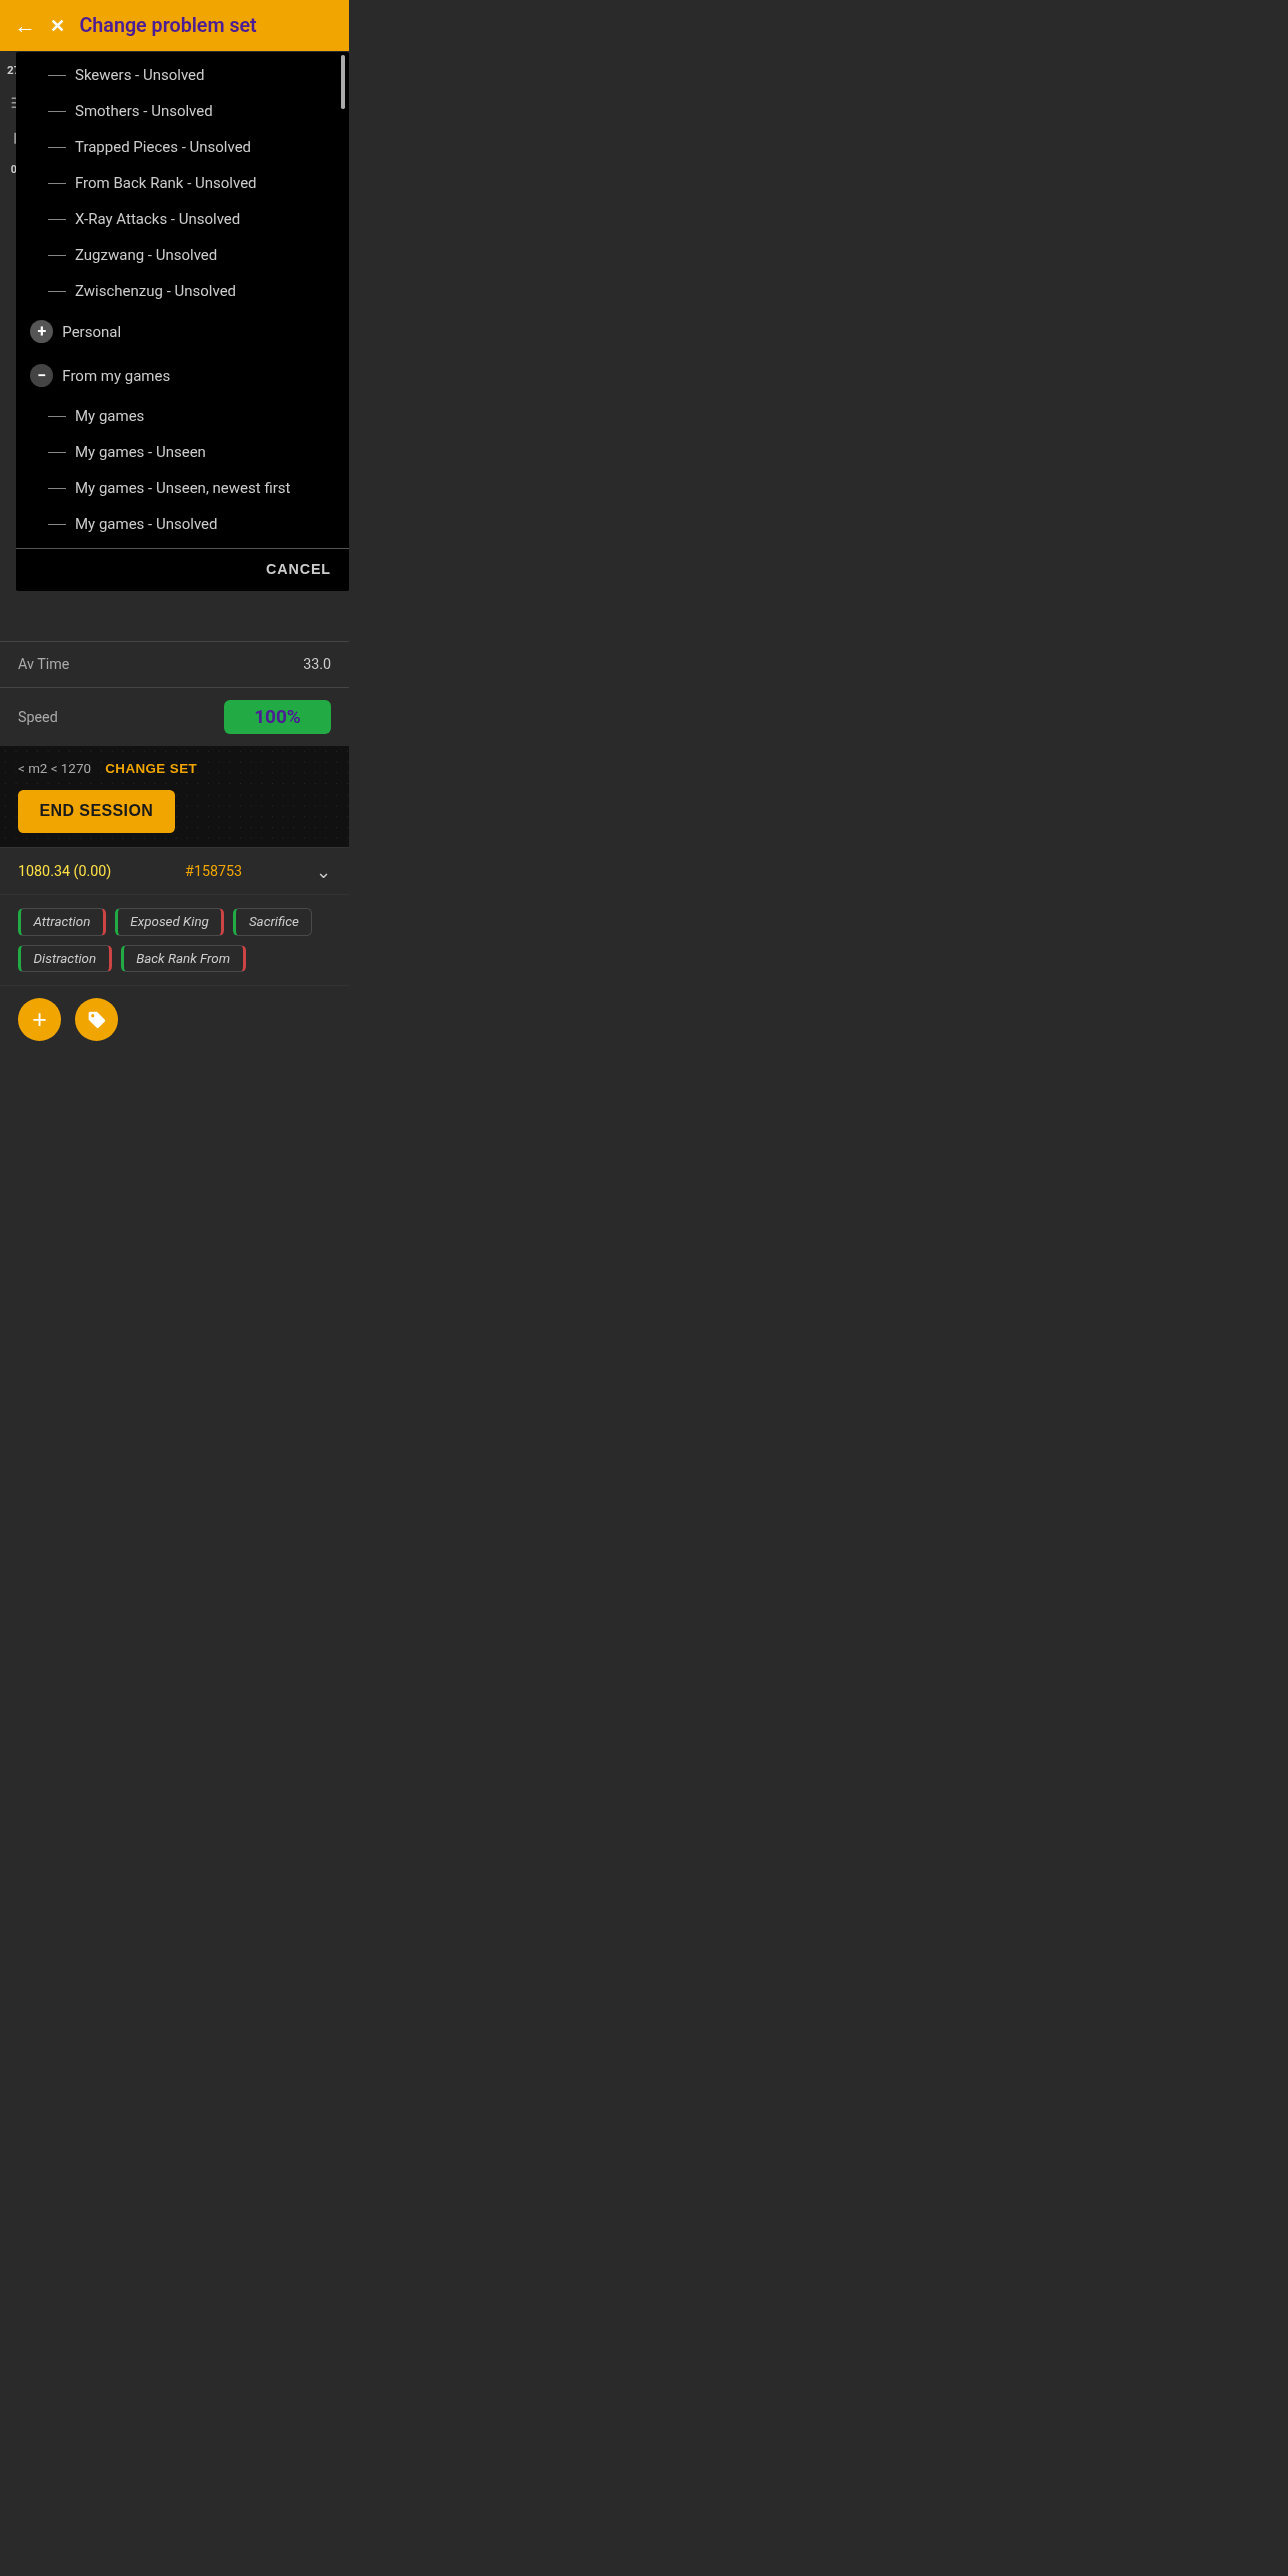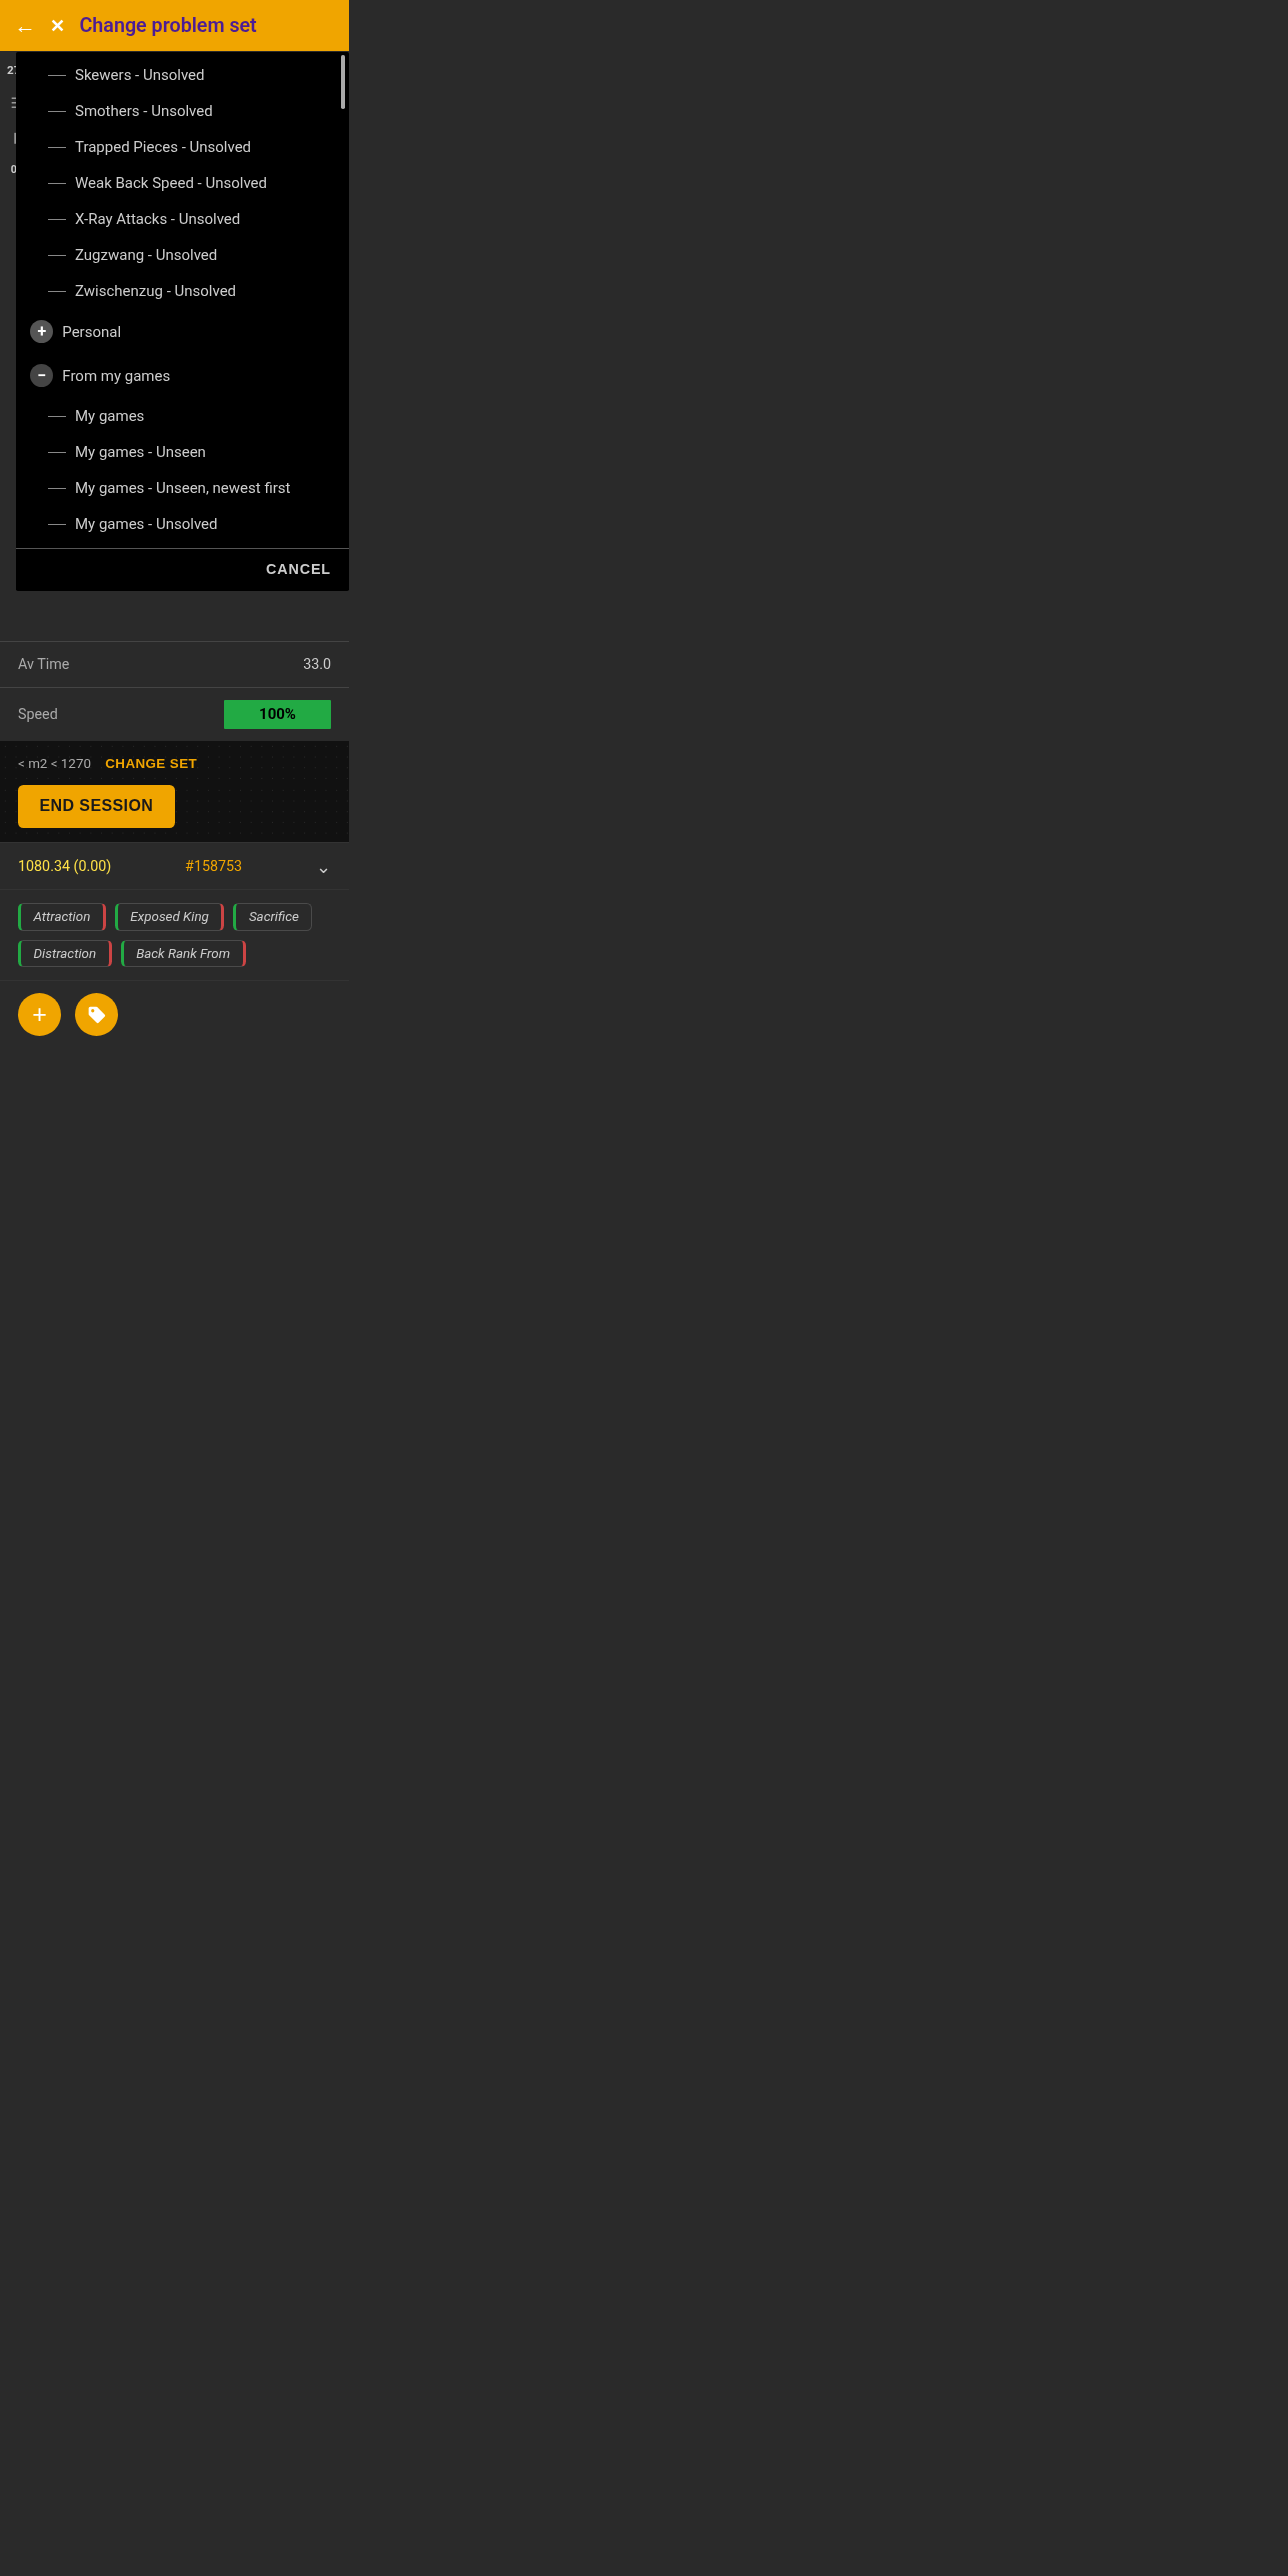--- a/index.html
+++ b/index.html
@@ -176,24 +176,24 @@
       align-items: center;
       border-top: 0.9px solid #444;
       gap: 30px;
     }
     .speed-label {
       color: #aaa;
       font-size: 14.3px;
     }
     .speed-bar {
       background: #22aa44;
-      border-radius: 1px;
+      border-radius: 6px;
       padding: 5.4px 18px;
-      color: #000000;
-      font-size: 15px;
+      color: #4c1d95;
+      font-size: 19px;
       font-weight: bold;
       min-width: 107px;
       text-align: center;
     }
 
     
     .dot-section {
       background-color: #111;
       background-image: radial-gradient(circle, #2a2a2a 0.9px, transparent 0.9px);
       background-size: 10.7px 10.7px;
@@ -348,21 +348,21 @@
     <div class="menu-item child">
       <span class="tree-line"></span>
       <span class="menu-item-label">Smothers - Unsolved</span>
     </div>
     <div class="menu-item child">
       <span class="tree-line"></span>
       <span class="menu-item-label">Trapped Pieces - Unsolved</span>
     </div>
     <div class="menu-item child">
       <span class="tree-line"></span>
-      <span class="menu-item-label">Weak Back Speed - Unsolved</span>
+      <span class="menu-item-label">From Back Rank - Unsolved</span>
     </div>
     <div class="menu-item child">
       <span class="tree-line"></span>
       <span class="menu-item-label">X-Ray Attacks - Unsolved</span>
     </div>
     <div class="menu-item child">
       <span class="tree-line"></span>
       <span class="menu-item-label">Zugzwang - Unsolved</span>
     </div>
     <div class="menu-item child">

